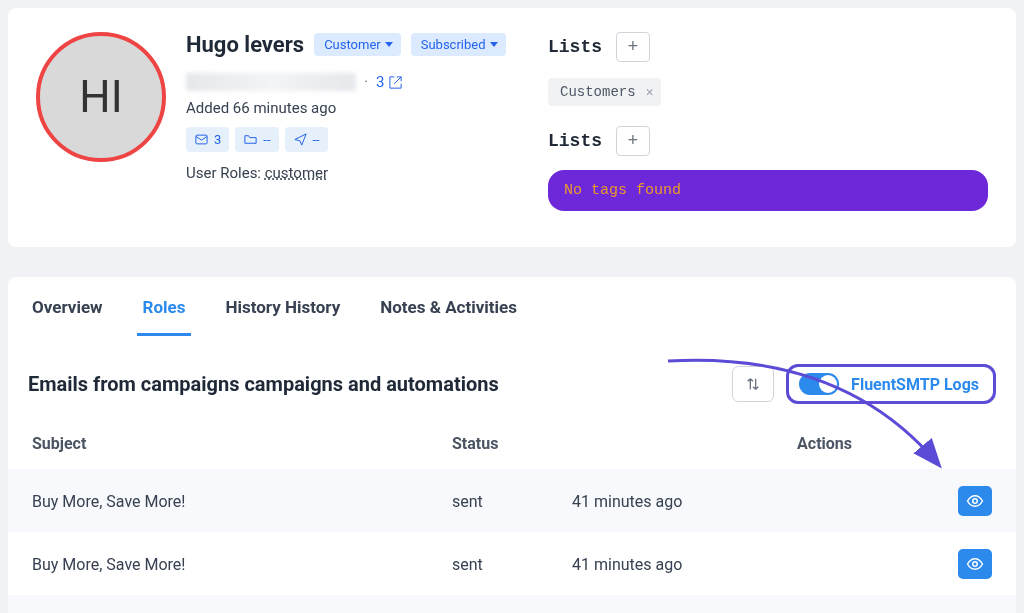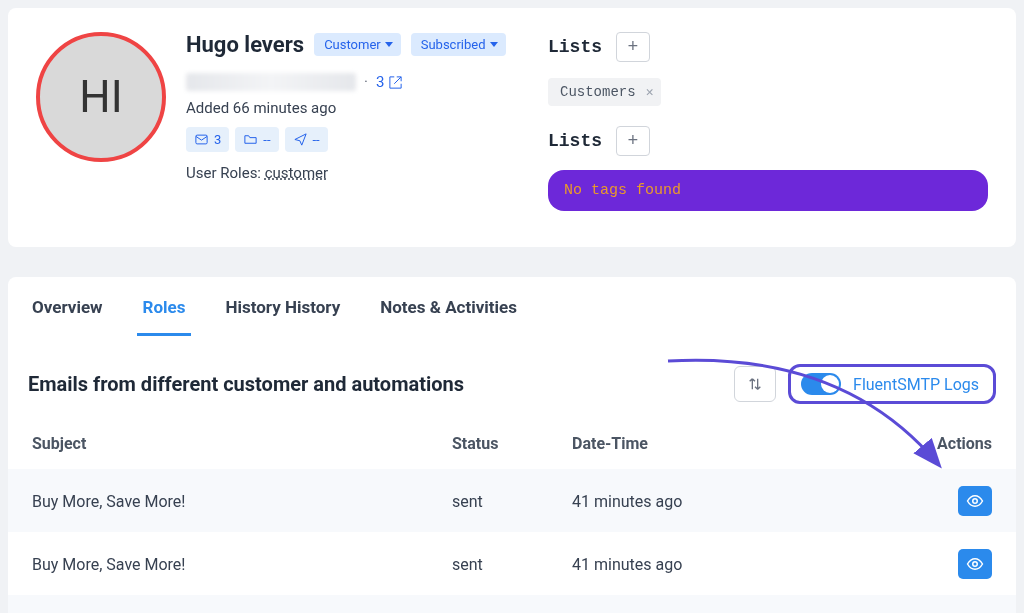--- a/index.html
+++ b/index.html
@@ -160,21 +160,21 @@
       position: relative;
     }
     .toggle-switch::after {
       content: "";
       position: absolute;
       right: 2px; top: 2px;
       width: 18px; height: 18px;
       background: #fff;
       border-radius: 50%;
     }
-    .smtp-label { color: #2b8aec; font-weight: 400; font-size: 16px; }
+    .smtp-label { color: #2b8aec; font-weight: 700; font-size: 16px; }
     .arrow-svg {
       position: absolute;
       top: 20px;
       left: 645px;
       pointer-events: none;
     }
     .table { width: 100%; }
     .thead, .trow {
       display: grid;
       grid-template-columns: 420px 120px 280px 1fr;
@@ -280,21 +280,21 @@
 
 <div class="tabs-card">
   <div class="tabs">
     <div class="tab">Overview</div>
     <div class="tab active">Roles</div>
     <div class="tab">History History</div>
     <div class="tab">Notes &amp; Activities</div>
   </div>
 
   <div class="emails-header">
-    <span class="emails-title">Emails from different customer and automations</span>
+    <span class="emails-title">Emails from campaigns campaigns and automations</span>
     <div class="emails-controls">
       <div class="sort-btn">
         <svg width="16" height="16" viewBox="0 0 24 24" fill="none" stroke="#6b7280" stroke-width="2">
             <path d="M8 4v16M8 4l-4 4M8 4l4 4M16 20V4M16 20l4-4M16 20l-4-4"></path>
           </svg>
       </div>
       <div class="smtp-toggle">
         <span class="toggle-switch"></span>
         <span class="smtp-label">FluentSMTP Logs</span>
       </div>
@@ -306,21 +306,20 @@
         </marker>
       </defs>
       <path d="M 15 5 Q 190 -5 285 108" stroke="#5b4bd6" stroke-width="3" fill="none" marker-end="url(#arrowhead)"></path>
     </svg>
   </div>
 
   <div class="table">
     <div class="thead">
       <span>Subject</span>
       <span>Status</span>
-      <span>Date-Time</span>
       <span class="th-actions">Actions</span>
     </div>
 
     <div class="trow alt">
       <span>Buy More, Save More!</span>
       <span>sent</span>
       <span>41 minutes ago</span>
       <span class="view-btn">
         <svg viewBox="0 0 24 24">
             <path d="M2 12s4-7 10-7 10 7 10 7-4 7-10 7-10-7-10-7z"></path>

